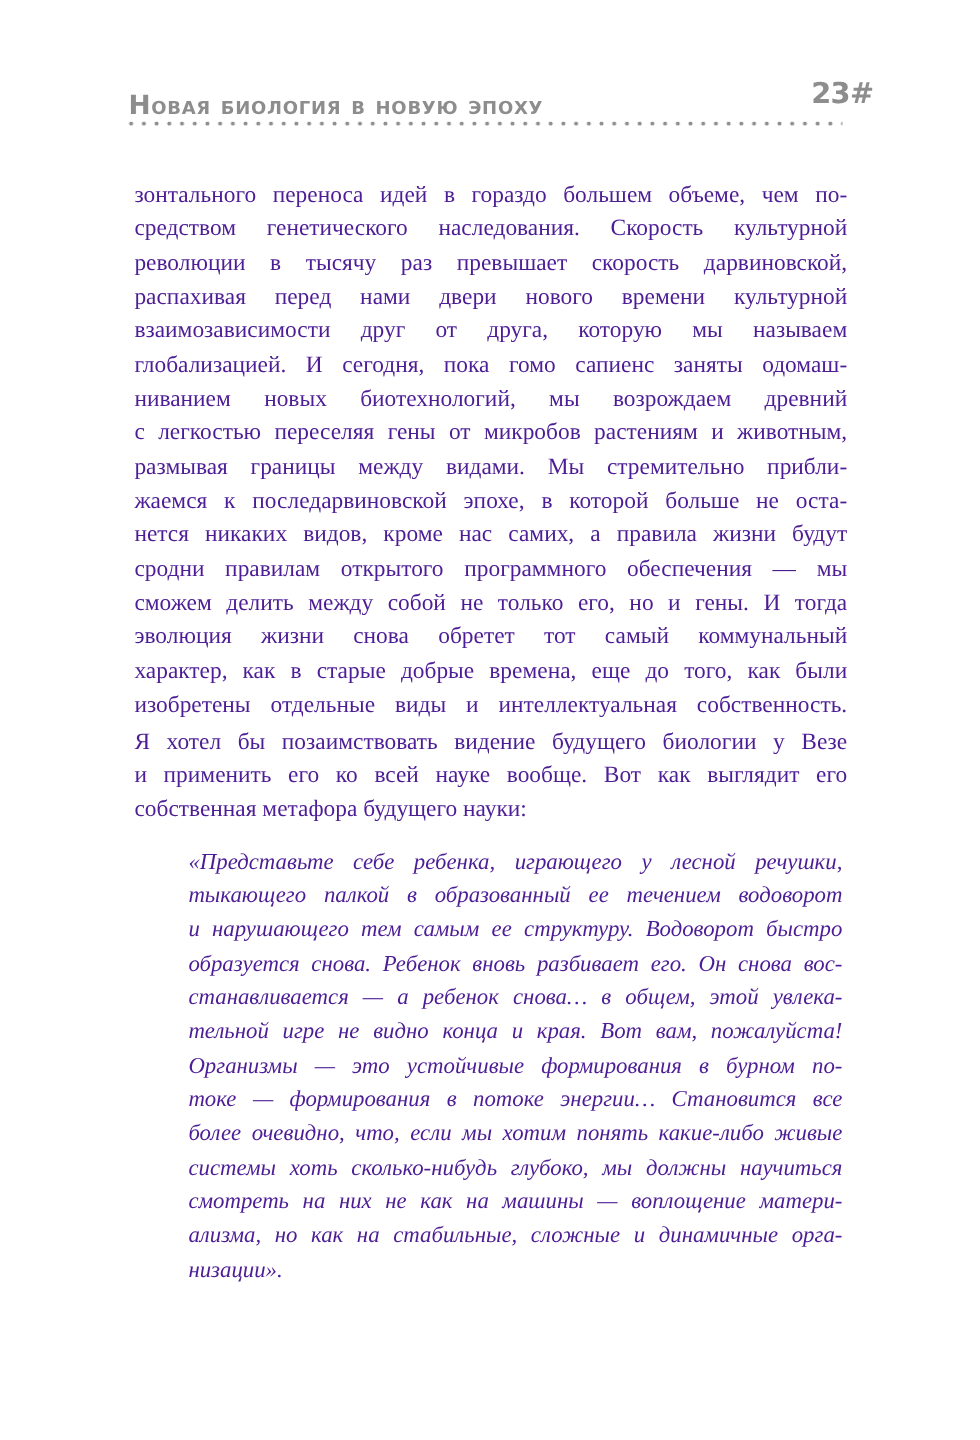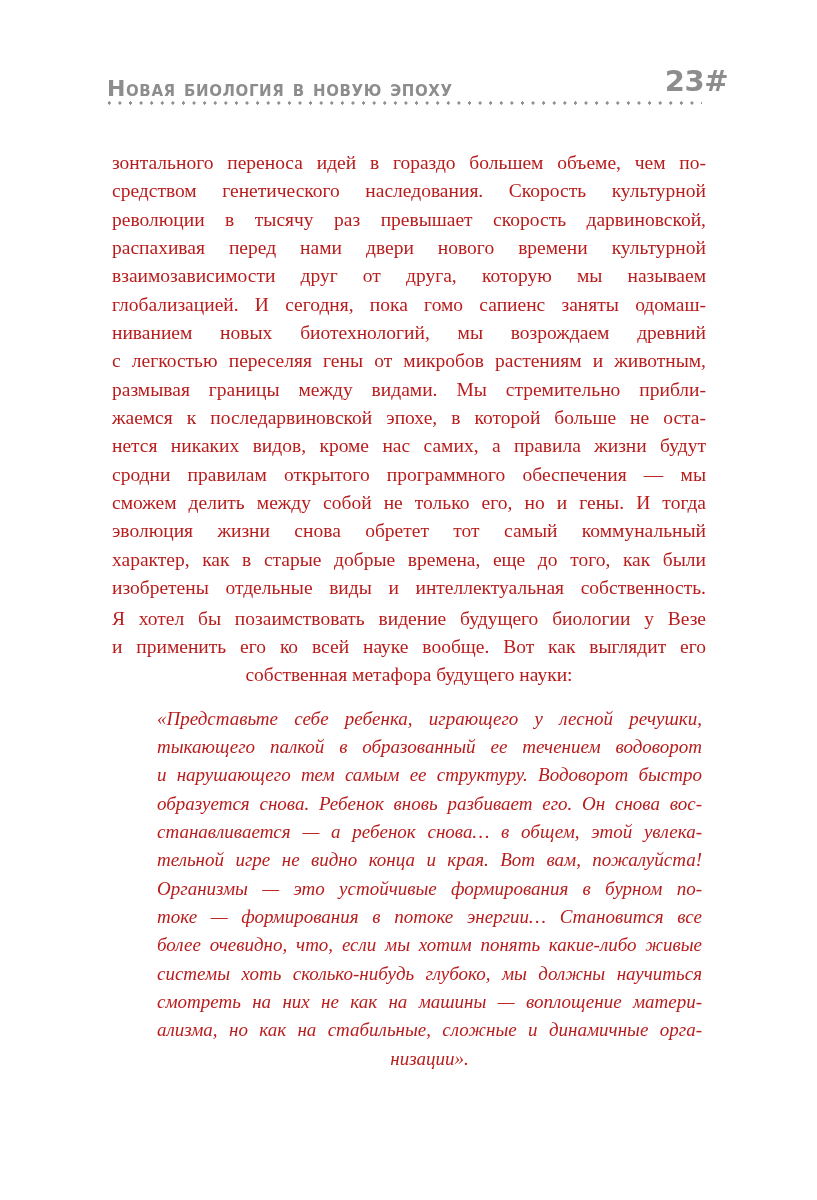--- a/index.html
+++ b/index.html
@@ -20,54 +20,54 @@
     font-variant: small-caps;
     font-size: 22px;
     letter-spacing: 0.6px;
     color: #8d8d8d;
     white-space: nowrap;
   }
   .rh-pagenum {
     position: absolute; right: 89px; top: 64px;
     font-family: "DejaVu Sans", sans-serif;
     font-weight: bold;
-    font-size: 29px;
+    font-size: 24px;
     letter-spacing: -0.5px;
     color: #8d8d8d;
     margin-left: 36px;
   }
   .rh-dots {
     position: absolute; left: 104px; top: 100px;
     width: 598px; height: 6px;
     background-image: radial-gradient(circle 1.7px at 50% 50%, #8f8f8f 97%, rgba(0,0,0,0));
     background-size: 10.6px 6px;
     background-repeat: repeat-x;
   }
 
   
   .text-block {
     position: absolute;
     left: 112px; top: 149px;
     width: 594px;
-    color: #b91c1c;
+    color: #4c1d95;
   }
   .para {
     font-size: 19.5px;
     line-height: 28.35px;
     margin: 0;
   }
   .para + .para { margin-top: 2px; }
   .para.quote {
     margin-top: 15px;
     margin-left: 45px;
     width: 545px;
     font-style: italic;
     font-size: 19px;
   }
-  .line { white-space: nowrap; text-align: center; }
+  .line { white-space: nowrap; text-align: left; }
   .line.j { text-align: justify; text-align-last: justify; }
 </style>
 </head>
 <body>
 
 <header class="running-header">
   <span class="rh-title">Новая биология в новую эпоху</span>
   <span class="rh-pagenum">23#</span>
   <div class="rh-dots"></div>
 </header>

